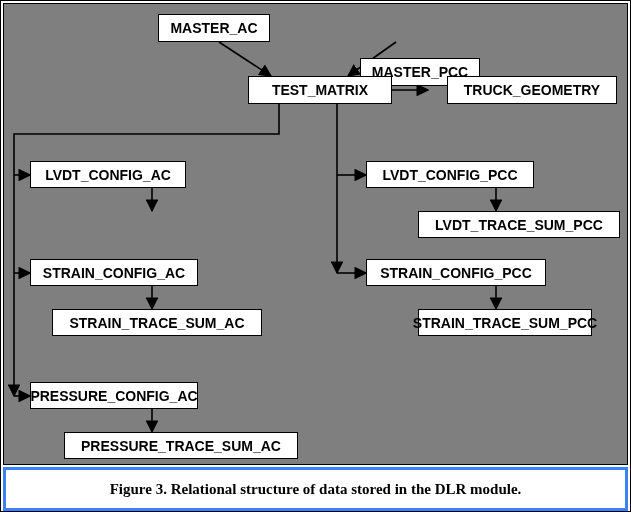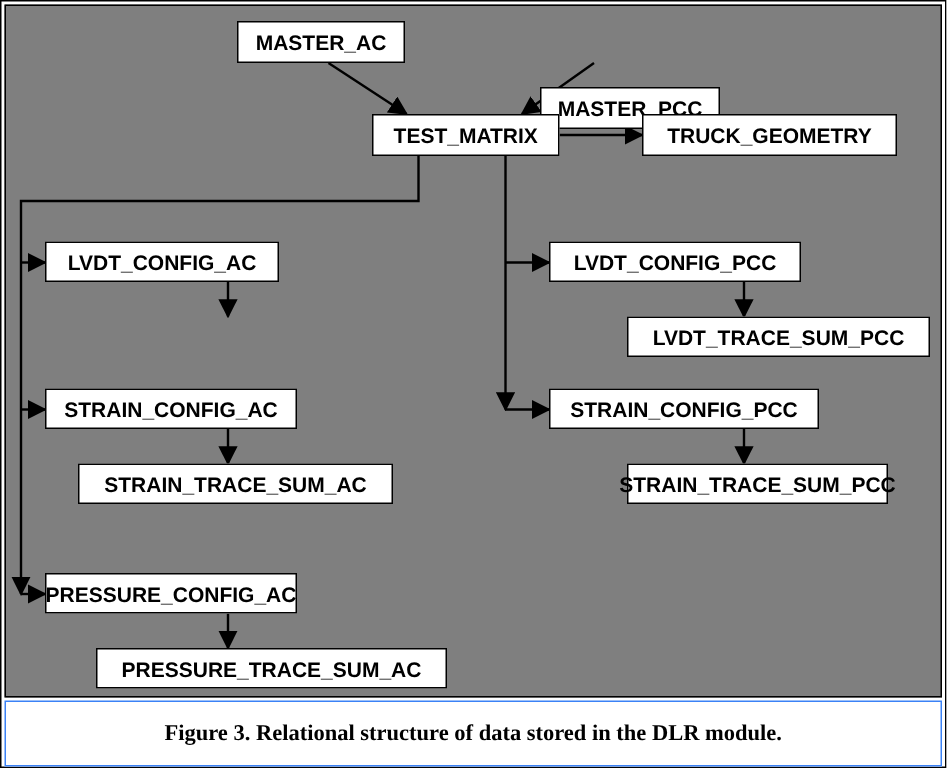--- a/index.html
+++ b/index.html
@@ -40,21 +40,21 @@
     justify-content: center;
     white-space: nowrap;
     padding: 0 8px;
   }
   .caption {
     position: absolute;
     left: 2px;
     top: 466px;
     width: 625px;
     height: 44px;
-    border: 1px solid #3b82f6;
+    border: 3px solid #3b82f6;
     box-sizing: border-box;
     background: #fff;
     display: flex;
     align-items: center;
     justify-content: center;
     font-family: "Times New Roman", Times, serif;
     font-weight: bold;
     font-size: 15px;
   }
   svg.edges {
@@ -109,23 +109,23 @@
         <line x1="492" y1="184" x2="492" y2="207"></line>
 
         <line x1="492" y1="282" x2="492" y2="305"></line>
       </g>
     </svg>
 
     <div class="box" style="left:154px; top:10px; width:112px; height:28px;">MASTER_AC</div>
 
     <div class="box" style="left:356px; top:10px; width:120px; height:28px;margin-top:44px;">MASTER_PCC</div>
 
-    <div class="box" style="left:244px; top:72px; width:125px; height:28px;">TEST_MATRIX</div>
+    <div class="box" style="left:244px; top:72px; width:144px; height:28px;">TEST_MATRIX</div>
 
-    <div class="box" style="left:424px; top:72px; width:170px; height:28px;">TRUCK_GEOMETRY</div>
+    <div class="box" style="left:443px; top:72px; width:170px; height:28px;">TRUCK_GEOMETRY</div>
 
     <div class="box" style="left:26px; top:157px; width:156px; height:27px;">LVDT_CONFIG_AC</div>
 
 
     <div class="box" style="left:26px; top:255px; width:168px; height:27px;">STRAIN_CONFIG_AC</div>
 
     <div class="box" style="left:48px; top:305px; width:210px; height:27px;">STRAIN_TRACE_SUM_AC</div>
 
     <div class="box" style="left:26px; top:378px; width:168px; height:27px;">PRESSURE_CONFIG_AC</div>
 

